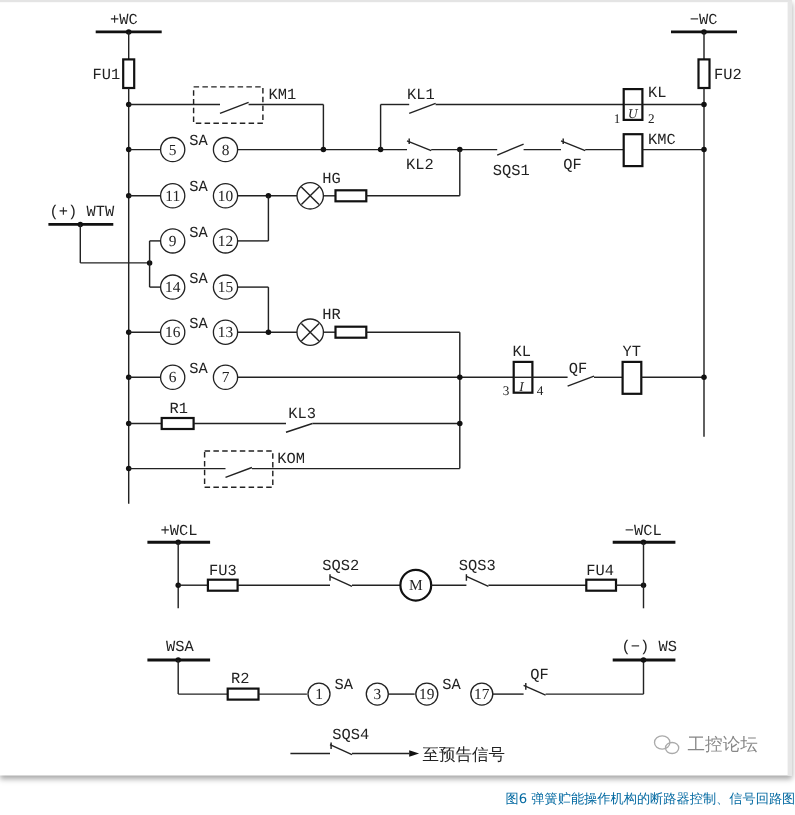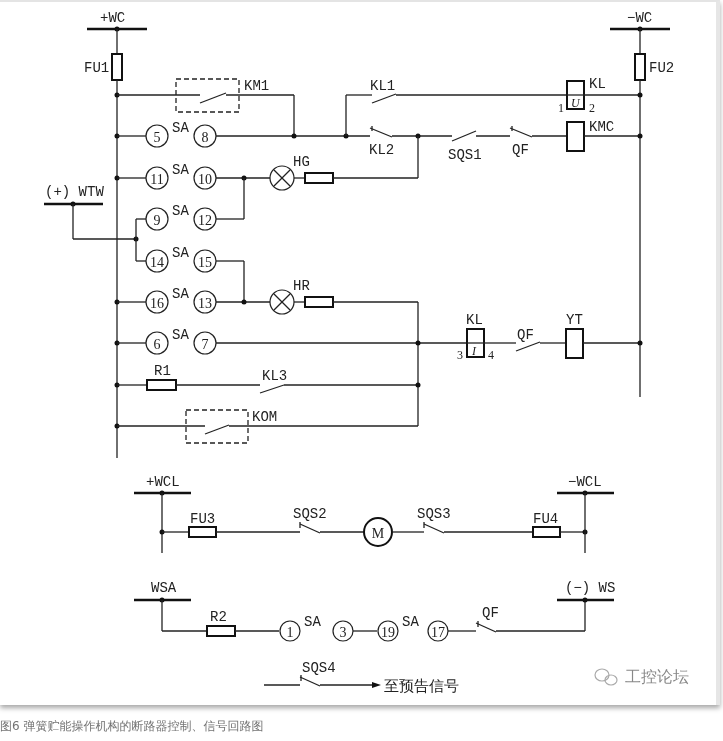--- a/index.html
+++ b/index.html
@@ -10,21 +10,21 @@
   .bus{stroke:#111;stroke-width:2.6;}
   .box{stroke:#111;stroke-width:2;fill:#fff;}
   .dash{stroke:#222;stroke-width:1.3;fill:none;stroke-dasharray:5,3;}
   .dot{fill:#111;}
   .term{stroke:#222;stroke-width:1.2;fill:#fff;}
   .lbl{font-family:"Liberation Mono","DejaVu Sans Mono",monospace;font-size:14px;fill:#222;}
   .num{font-family:"Liberation Serif","DejaVu Serif",serif;font-size:14px;fill:#222;text-anchor:middle;dominant-baseline:central;}
   .small{font-family:"Liberation Serif",serif;font-size:12px;fill:#222;}
   .cn{font-family:"DejaVu Sans",sans-serif;font-size:15px;fill:#222;}
   .wm{font-family:"DejaVu Sans",sans-serif;font-size:16px;fill:#888;}
-  #caption{position:absolute;left:0;width:723px;top:718px;text-align:left;font-family:"DejaVu Sans",sans-serif;font-size:12px;color:#737373;}
+  #caption{position:absolute;left:0;width:723px;top:718px;text-align:right;font-family:"DejaVu Sans",sans-serif;font-size:12px;color:#0369a1;}
 </style>
 </head>
 <body>
 
 <div id="frame"></div>
 
 <svg width="723" height="741" viewBox="0 0 723 741">
 
   <line class="bus" x1="87" y1="29" x2="147" y2="29"></line>
   <text class="lbl" x="100" y="22">+WC</text>

